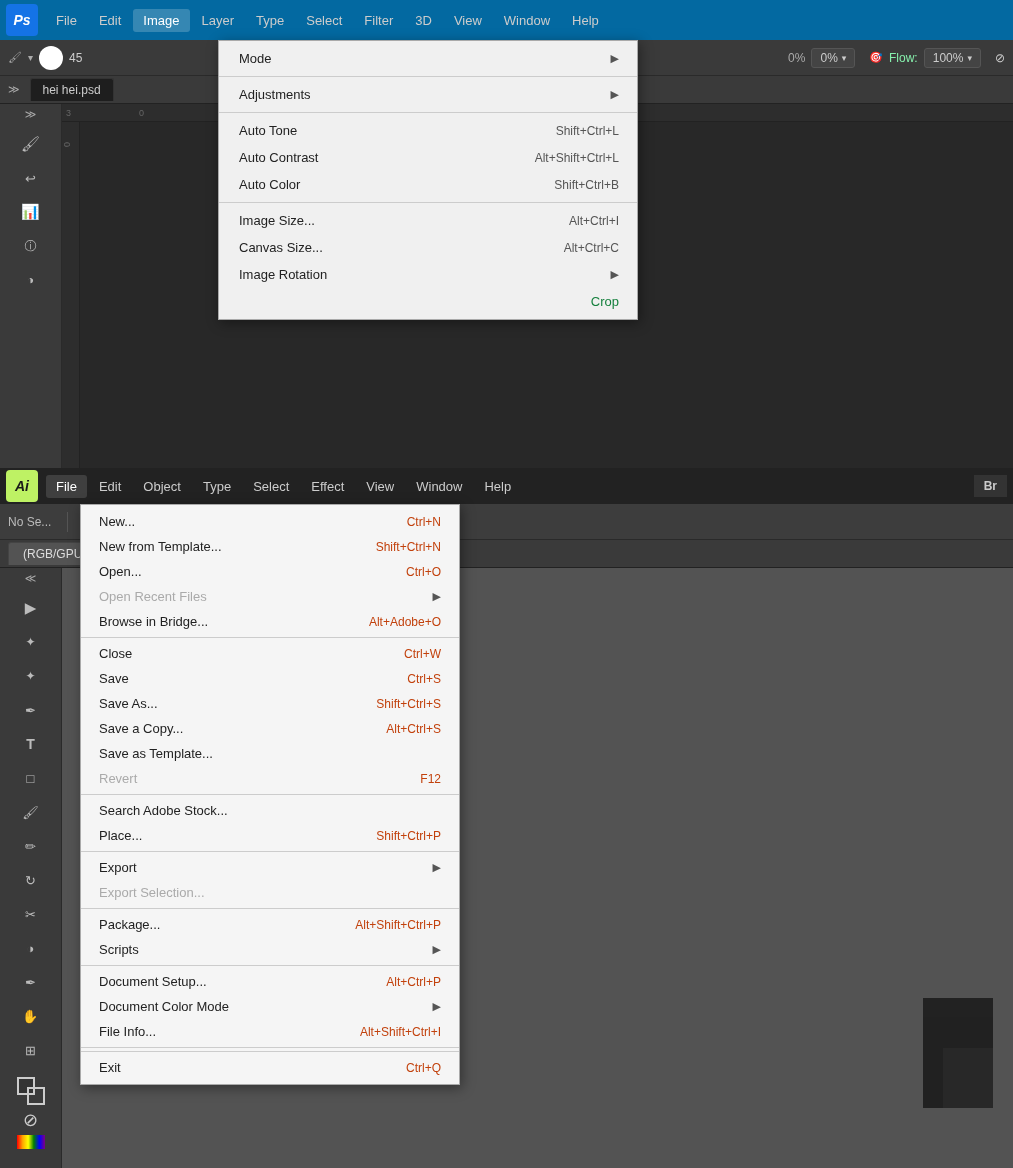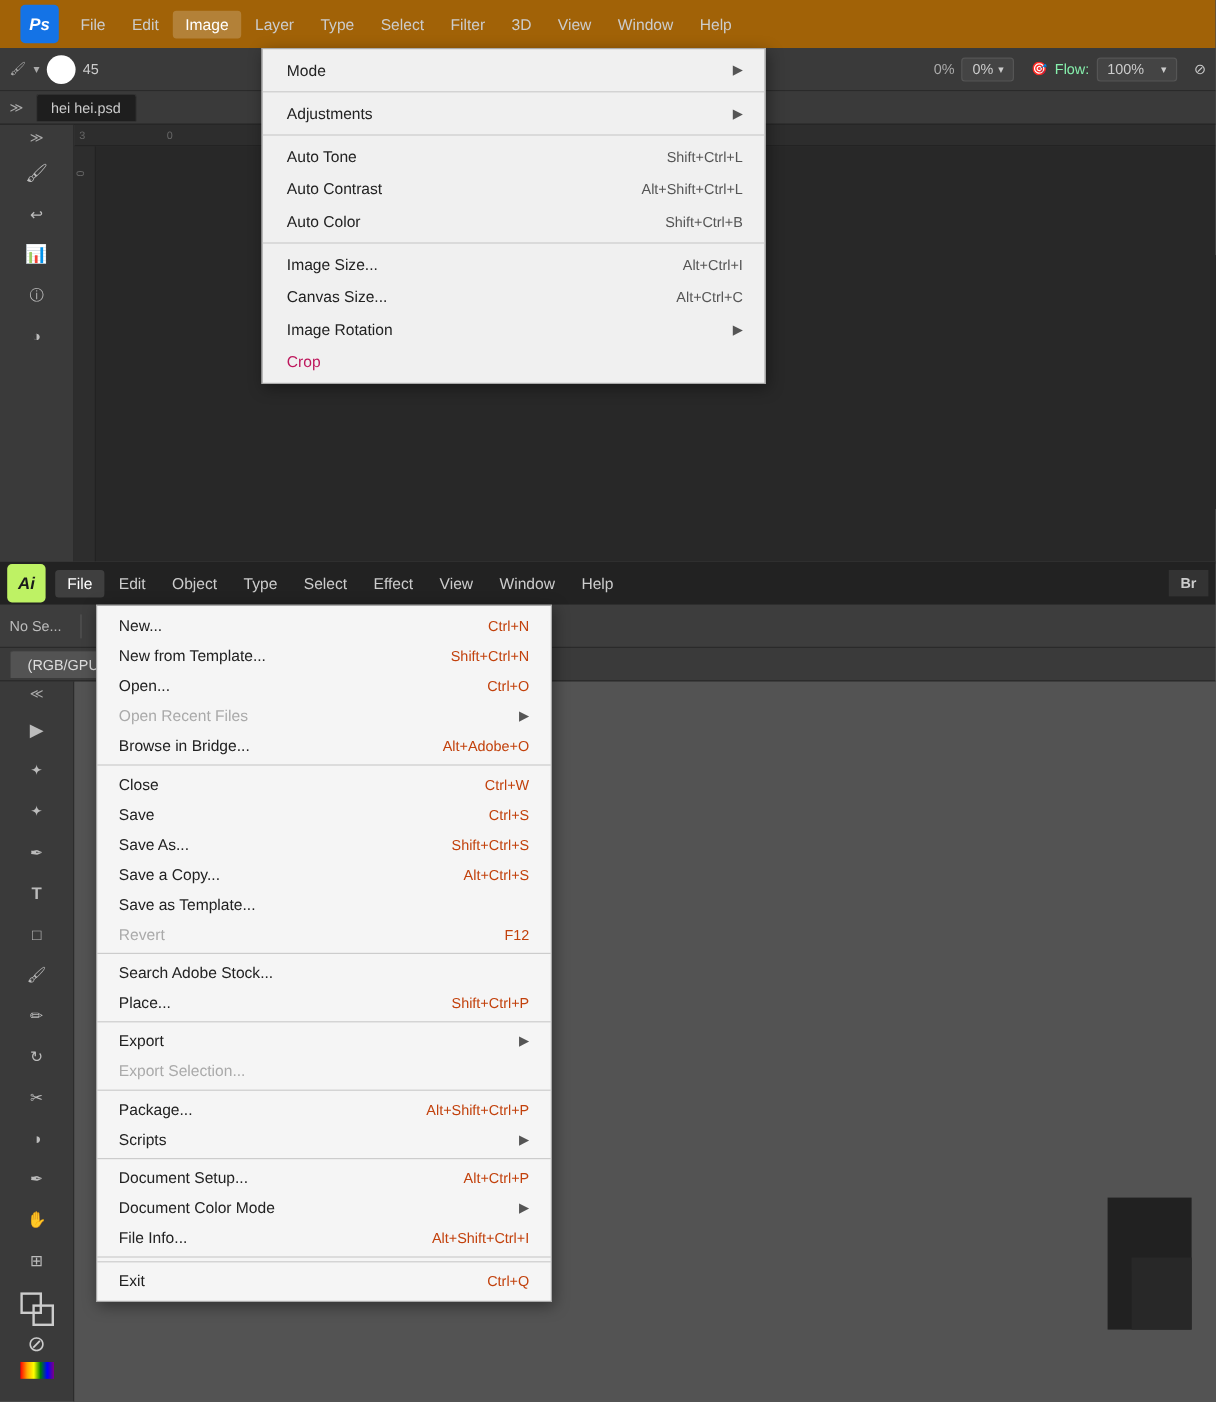--- a/index.html
+++ b/index.html
@@ -21,23 +21,23 @@
       height: 470px;
       background: #3c3c3c;
       z-index: 1;
     }
 
     
     .ps-menubar {
       display: flex;
       align-items: center;
       height: 40px;
-      background: #a16207;
+      background: #0369a1;
       color: #ccc;
-      padding: 0 17px;
+      padding: 0 6px;
       gap: 2px;
     }
     .ps-logo {
       width: 32px;
       height: 32px;
       background: #1473e6;
       border-radius: 4px;
       display: flex;
       align-items: center;
       justify-content: center;
@@ -318,21 +318,21 @@
     .dd-item {
       display: flex;
       align-items: center;
       justify-content: space-between;
       padding: 6px 18px 6px 20px;
       color: #222;
       cursor: pointer;
       font-size: 13px;
       white-space: nowrap;
     }
-    .dd-item.disabled { color: #be185d; cursor: default; }
+    .dd-item.disabled { color: #15803d; cursor: default; justify-content: flex-end; }
     .dd-separator {
       height: 1px;
       background: #ccc;
       margin: 4px 0;
     }
     .dd-label { font-size: 13px; }
     .dd-shortcut { font-size: 12px; color: #555; }
     .dd-arrow { color: #555; font-size: 11px; }
 
     
@@ -395,21 +395,21 @@
     <div class="ps-brush-circle"></div>
     <div class="ps-brush-size">45</div>
     <div style="flex:1;"></div>
     <div style="color:#aaa;font-size:12px;">0%</div>
     <div style="background:#444;border:1px solid #555;border-radius:3px;padding:2px 8px;color:#ccc;font-size:12px;display:flex;align-items:center;gap:4px;">
       <span>0%</span>
       <span style="font-size:9px;">▾</span>
     </div>
     <div style="color:#aaa;font-size:11px;margin-left:8px;">🎯</div>
     <div class="ps-flow-label">Flow:</div>
-    <div style="background:#444;border:1px solid #555;border-radius:3px;padding:2px 8px;color:#ccc;font-size:12px;display:flex;align-items:center;gap:14px;">
+    <div style="background:#444;border:1px solid #555;border-radius:3px;padding:2px 8px;color:#ccc;font-size:12px;display:flex;align-items:center;gap:4px;">
       <span class="ps-flow-val">100%</span>
       <span style="font-size:9px;">▾</span>
     </div>
     <div style="color:#ccc;font-size:12px;margin-left:8px;">⊘</div>
   </div>
 
   <div class="ps-tabbar">
     <div style="display:flex;align-items:center;gap:4px;color:#aaa;font-size:11px;margin-right:10px;">≫</div>
     <div class="ps-tab">hei hei.psd</div>
   </div>

